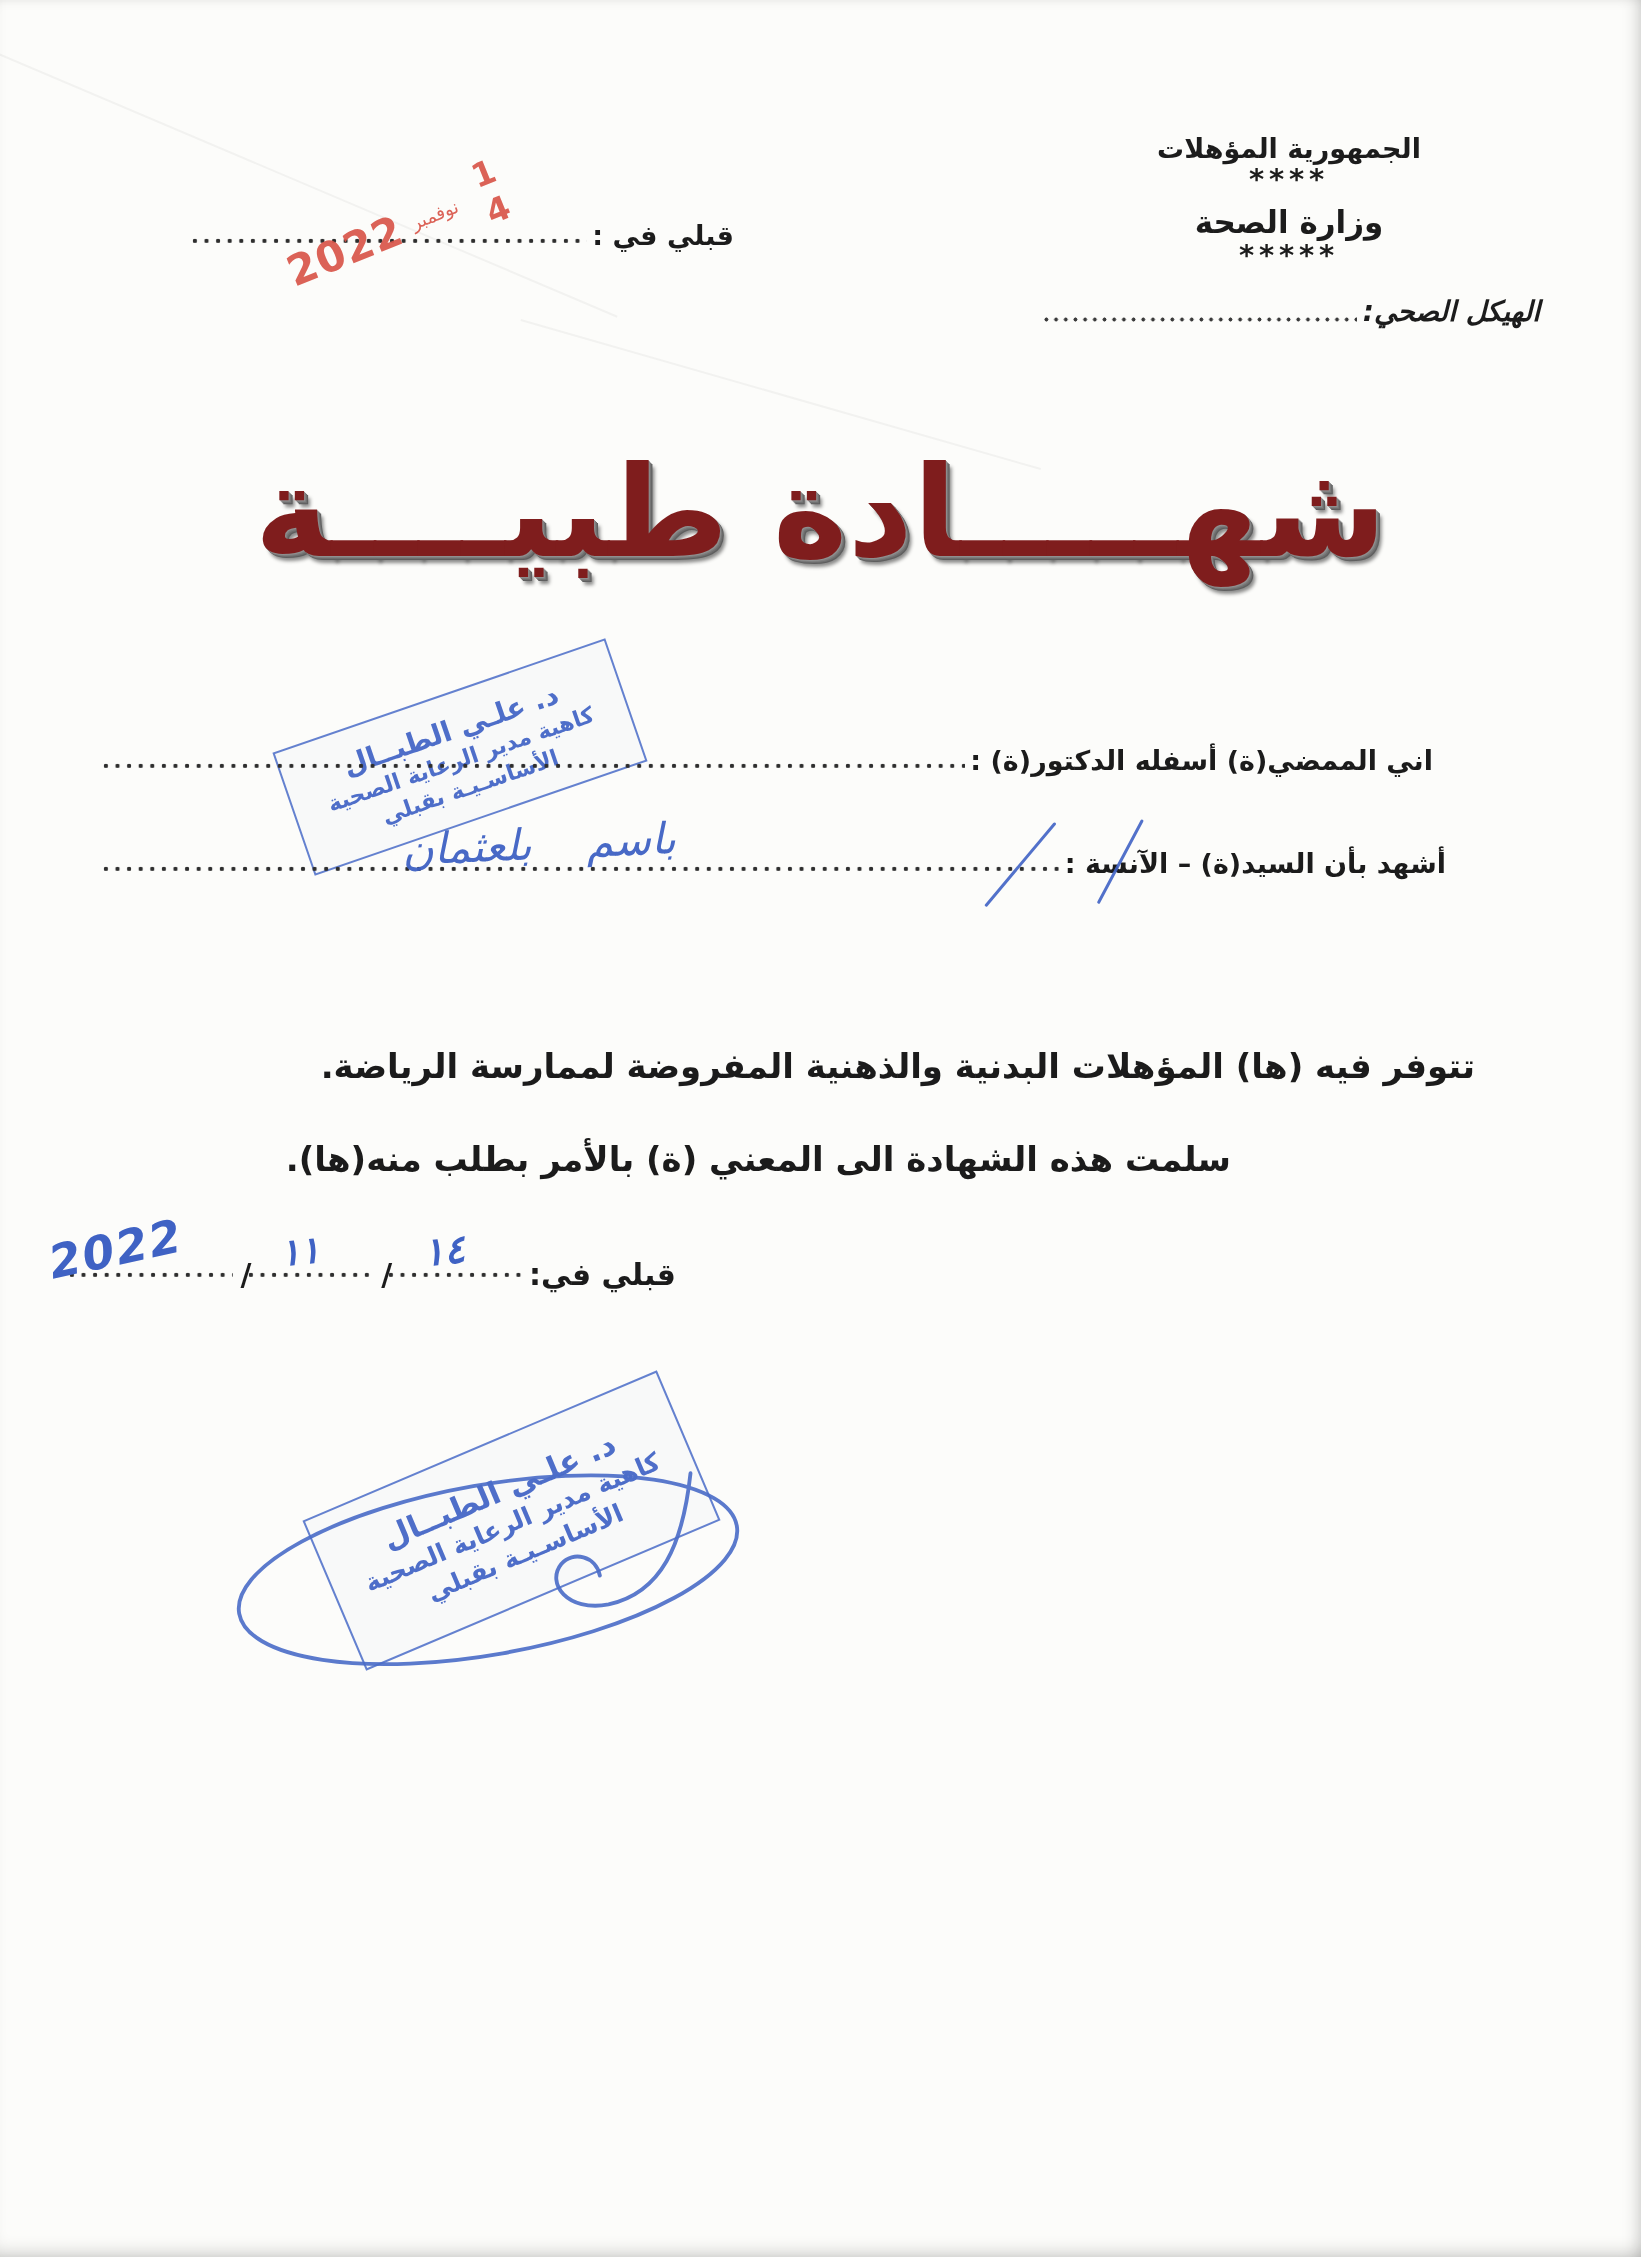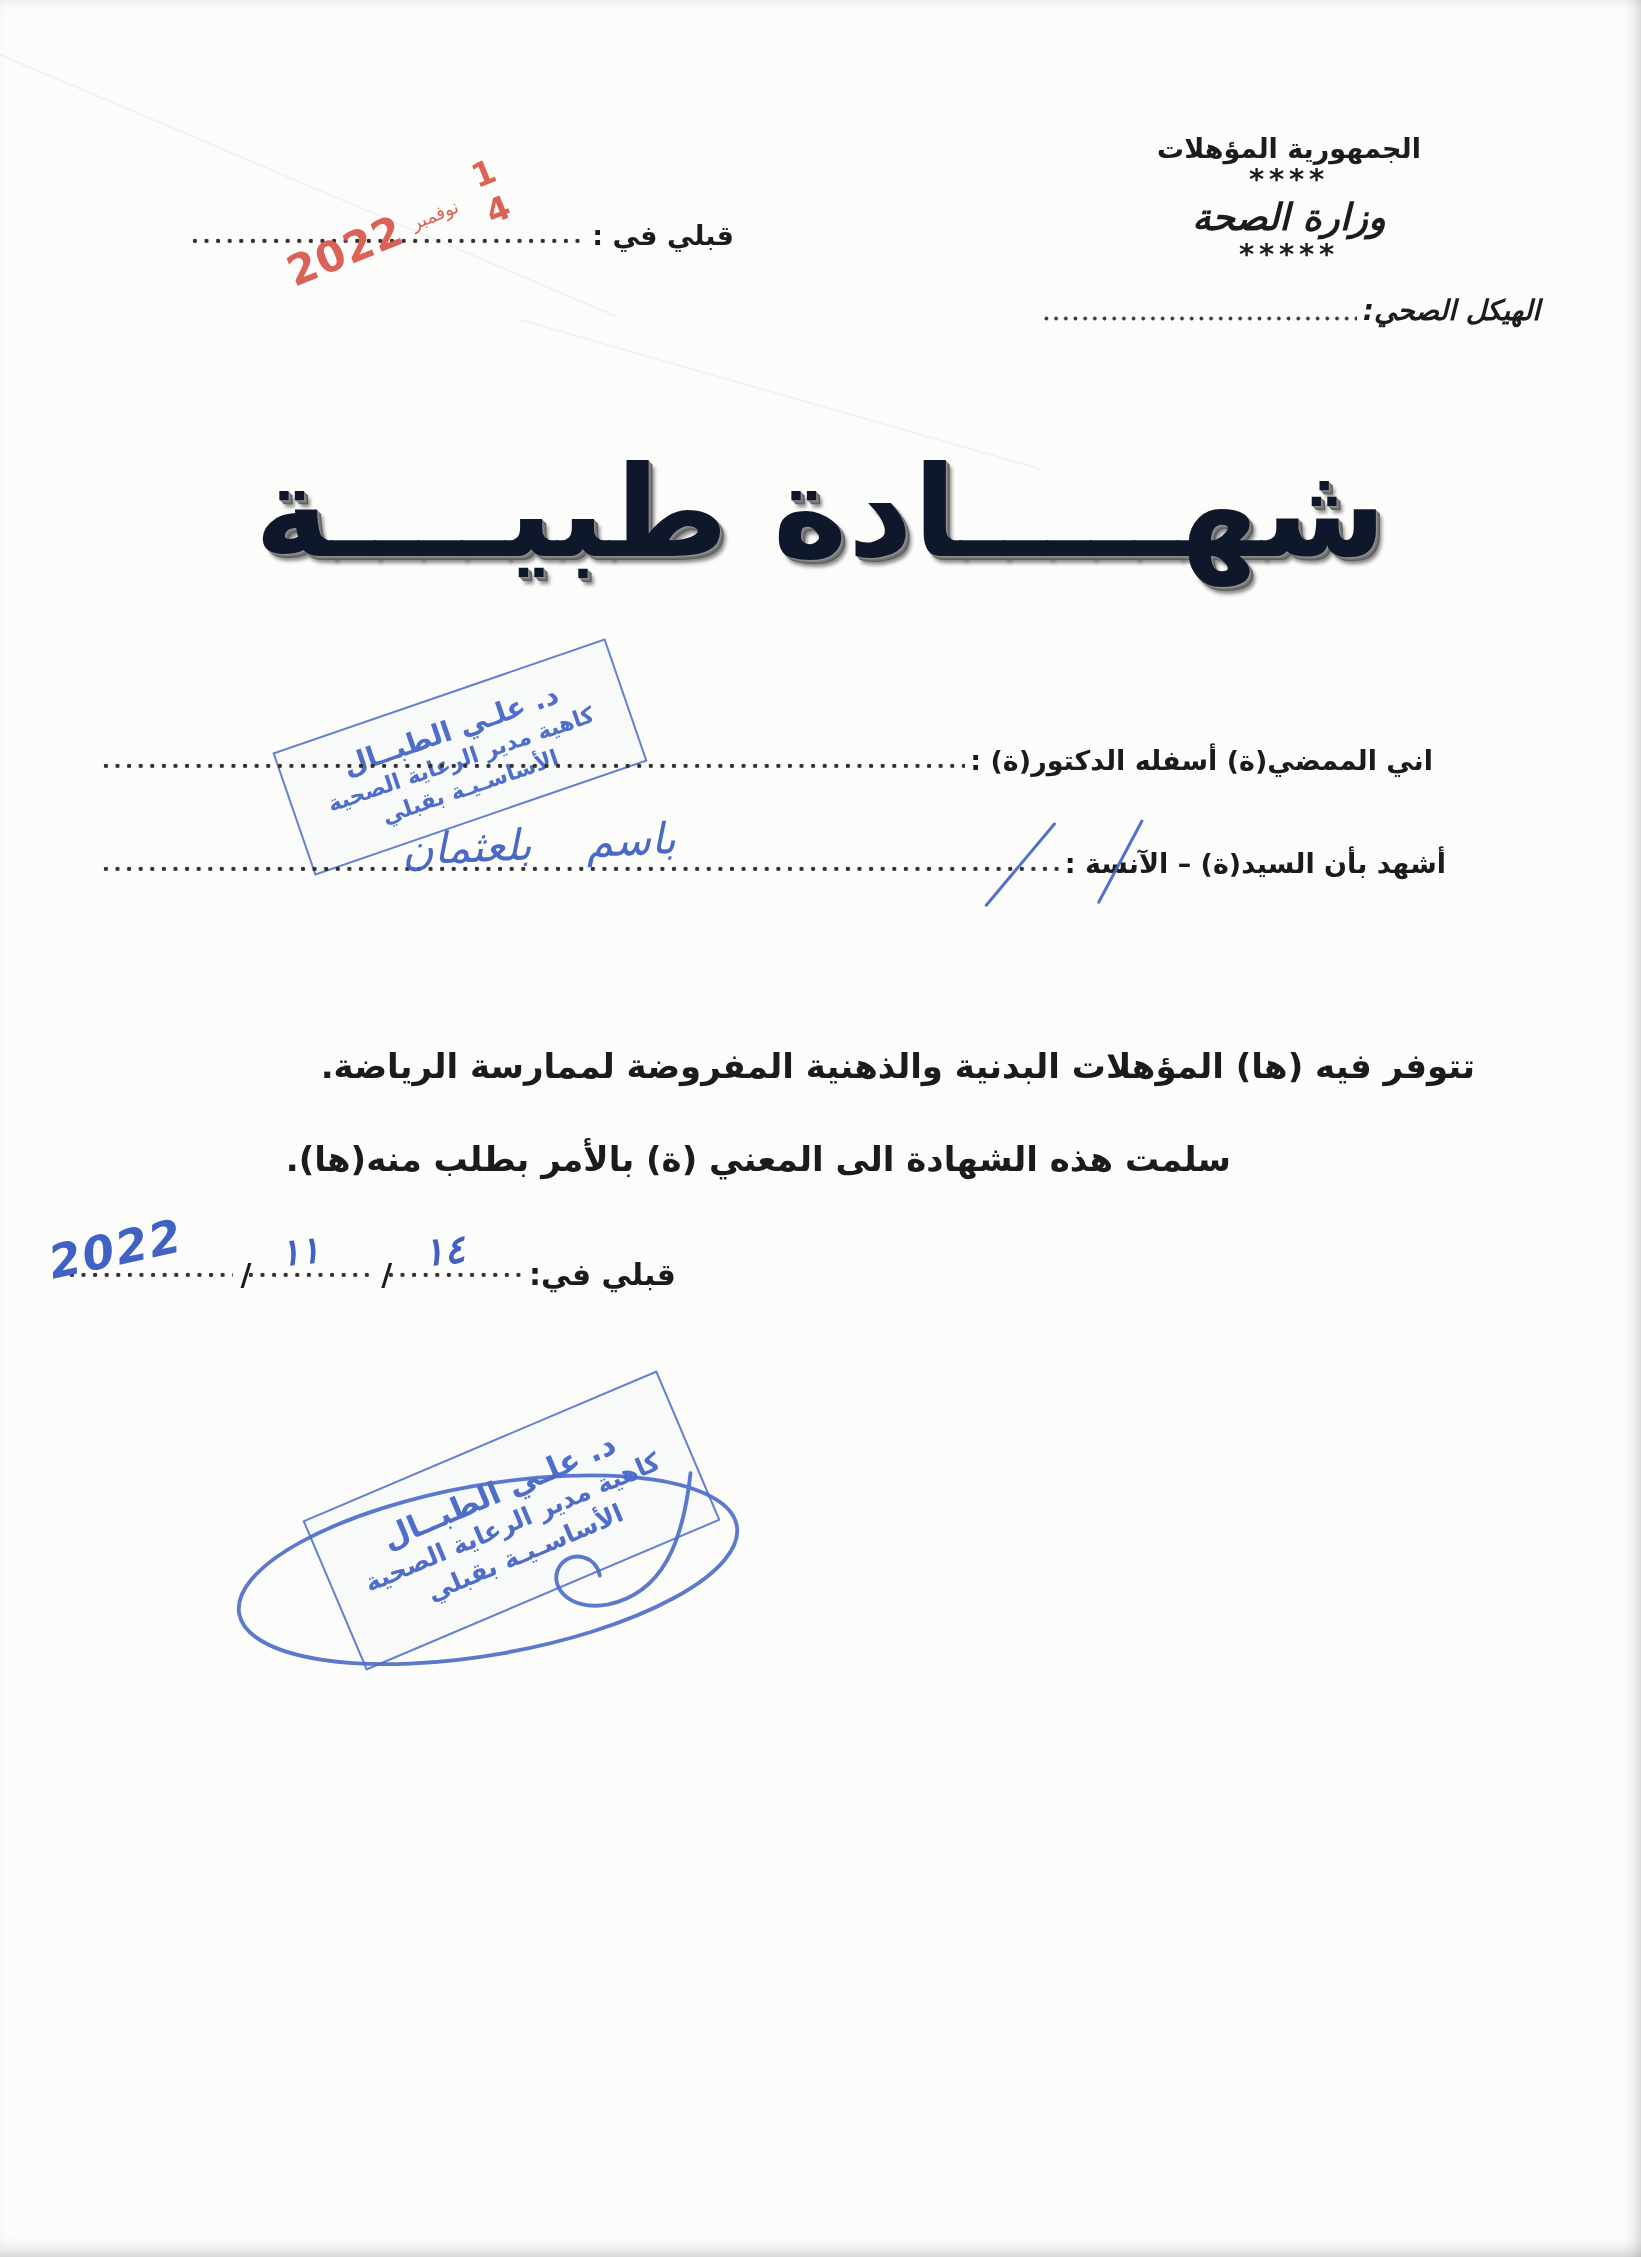--- a/index.html
+++ b/index.html
@@ -18,21 +18,21 @@
   }
   .crease{position:absolute;background:rgba(60,60,60,.05);height:1.9px;pointer-events:none;}
   .crease.c1{left:-58px;top:29px;width:734px;transform:rotate(23deg);transform-origin:left top;}
   .crease.c2{left:521px;top:319px;width:541px;transform:rotate(16deg);transform-origin:left top;}
 
   
   .header-block{position:absolute;right:101px;top:133px;width:502px;color:#1c1c1c;}
   .header-center{text-align:center;font-weight:bold;}
   .republic{font-size:27px;letter-spacing:0.5px;}
   .stars{font-size:29px;letter-spacing:4.8px;line-height:.9;margin-top:1.9px;}
-  .ministry{font-size:37px;margin-top:4px;font-style:italic;}
+  .ministry{font-size:31px;margin-top:12px;}
   .structure-line{display:flex;align-items:baseline;font-weight:bold;font-style:italic;
     font-size:28px;margin-top:27px;}
   .structure-line .lbl{white-space:nowrap;}
 
   
   .dots{flex:1 1 auto;height:5.8px;align-self:flex-end;margin:0 5.8px 7.7px 5.8px;
     background-image:radial-gradient(circle at 2.9px 2.9px,#2e2e2e 1.9px,rgba(0,0,0,0) 2.5px);
     background-size:11.6px 5.8px;background-repeat:repeat-x;}
   .dots.thin{height:4.8px;background-image:radial-gradient(circle at 2.4px 2.4px,#3a3a3a 1.7px,rgba(0,0,0,0) 2.2px);
     background-size:9.7px 4.8px;margin-bottom:5.8px;}
@@ -46,21 +46,21 @@
     display:flex;direction:rtl;align-items:center;gap:11.6px;justify-content:center;
     color:#d9564a;opacity:.92;pointer-events:none;}
   .red-stamp .day{font-size:33px;font-weight:bold;letter-spacing:11.6px;}
   .red-stamp .month{font-size:18.3px;}
   .red-stamp .year{font-size:42px;font-weight:bold;letter-spacing:1px;}
 
   
   .title-wrap{position:absolute;left:0;right:0;top:436px;text-align:center;}
   .title-text{
     display:inline-block;font-size:127px;font-weight:bold;line-height:1.2;
-    color:#0f172a;
+    color:#7f1d1d;
     text-shadow:1px 1px 0 #8f8f8f,1.9px 1.9px 0 #7e7e7e,2.9px 2.9px 0 #6e6e6e,
                 3.9px 3.9px 0 #5f5f5f,5.8px 6.8px 3.9px rgba(0,0,0,.45);
   }
 
   
   .stamp-box{
     position:absolute;border:2.9px solid rgba(74,108,200,.85);
     color:rgba(68,102,198,.95);text-align:center;
     display:flex;flex-direction:column;justify-content:center;
     background:rgba(120,150,220,.03);

